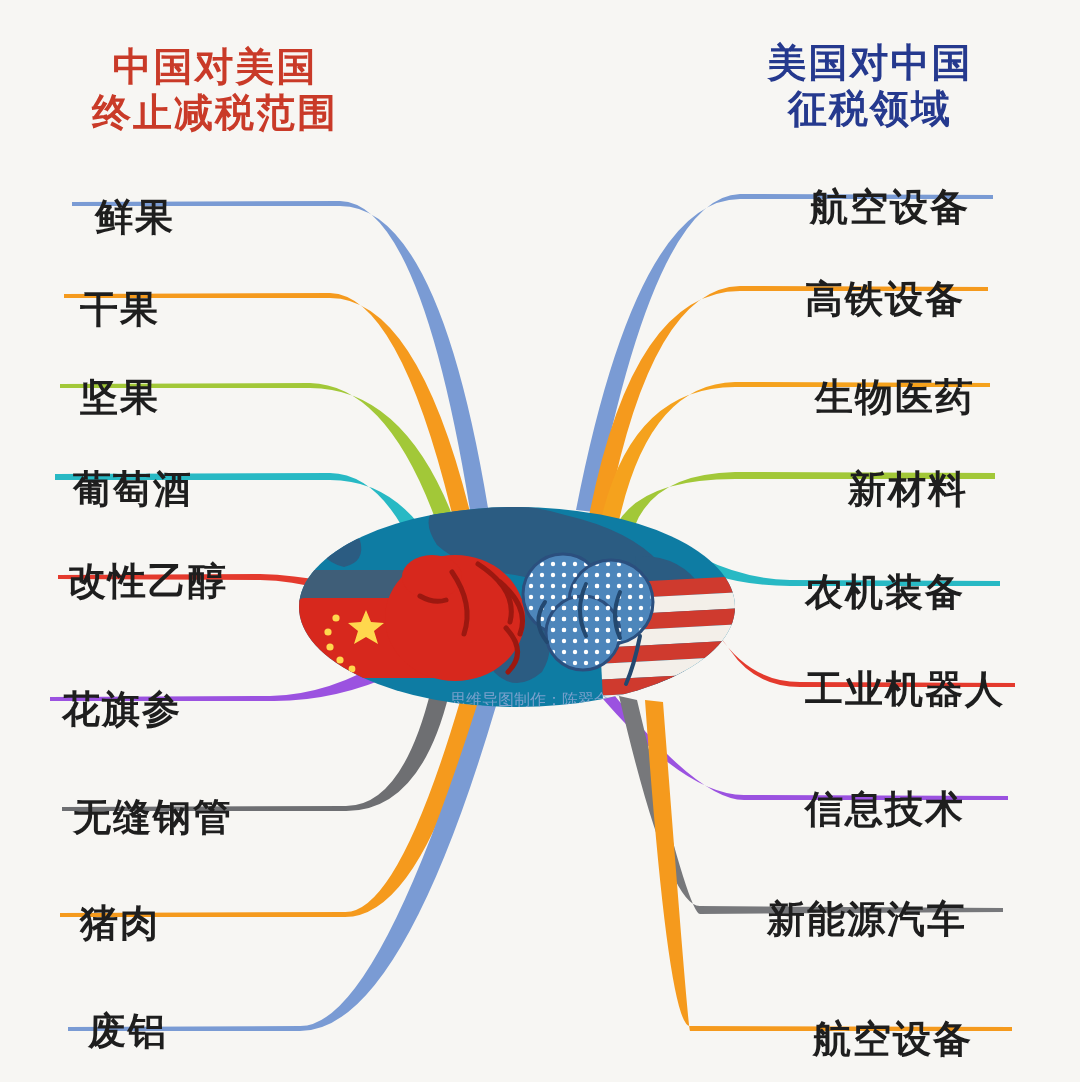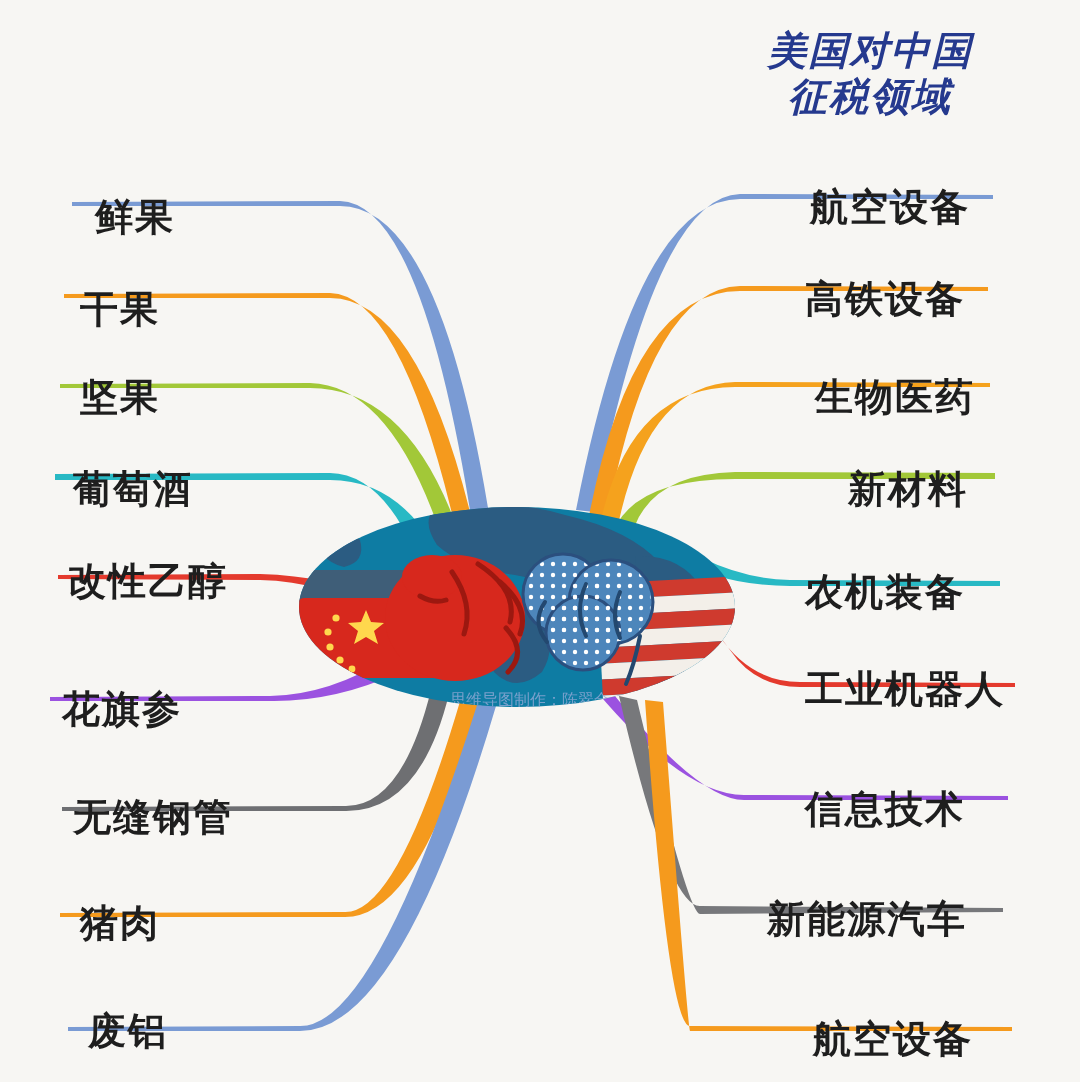--- a/index.html
+++ b/index.html
@@ -11,21 +11,21 @@
   .layer{position:absolute;left:0;top:0;width:1080px;height:1082px;}
   .label{
     position:absolute;font-size:38px;font-weight:700;color:#1e1e1e;
     white-space:nowrap;letter-spacing:2px;margin-top:32px;
   }
   .title{
     position:absolute;font-size:39px;font-weight:700;text-align:center;
     line-height:1.17;white-space:nowrap;letter-spacing:2px;
   }
   .title-left{left:55px;top:44px;width:320px;color:#c93a28;}
-  .title-right{left:735px;top:28px;width:270px;color:#25398e;font-style:italic;}
+  .title-right{left:735px;top:40px;width:270px;color:#25398e;}
 </style>
 </head>
 <body>
 
 <div class="canvas">
 
   <svg class="layer" viewBox="0 0 1080 1082">
     <defs>
       <clipPath id="hubClip">
           <ellipse cx="517" cy="607" rx="218" ry="100"></ellipse>
@@ -122,20 +122,24 @@
             <path d="M620,592 q-10,24 0,46"></path>
             <path d="M640,636 q-6,30 -14,48"></path>
           </g>
         </g>
 
         <text x="530" y="705" text-anchor="middle" font-size="16" fill="#93a9d6" opacity="0.8">思维导图制作：陈翠合</text>
       </g>
     </g>
   </svg>
 
+  <div class="title title-left">
+    <div>中国对美国</div>
+    <div>终止减税范围</div>
+  </div>
   <div class="title title-right">
     <div>美国对中国</div>
     <div>征税领域</div>
   </div>
 
   <div class="label" style="left:95px;top:160px">鲜果</div>
   <div class="label" style="left:80px;top:252px">干果</div>
   <div class="label" style="left:80px;top:340px">坚果</div>
   <div class="label" style="left:73px;top:432px">葡萄酒</div>
   <div class="label" style="left:62px;top:652px">花旗参</div>

